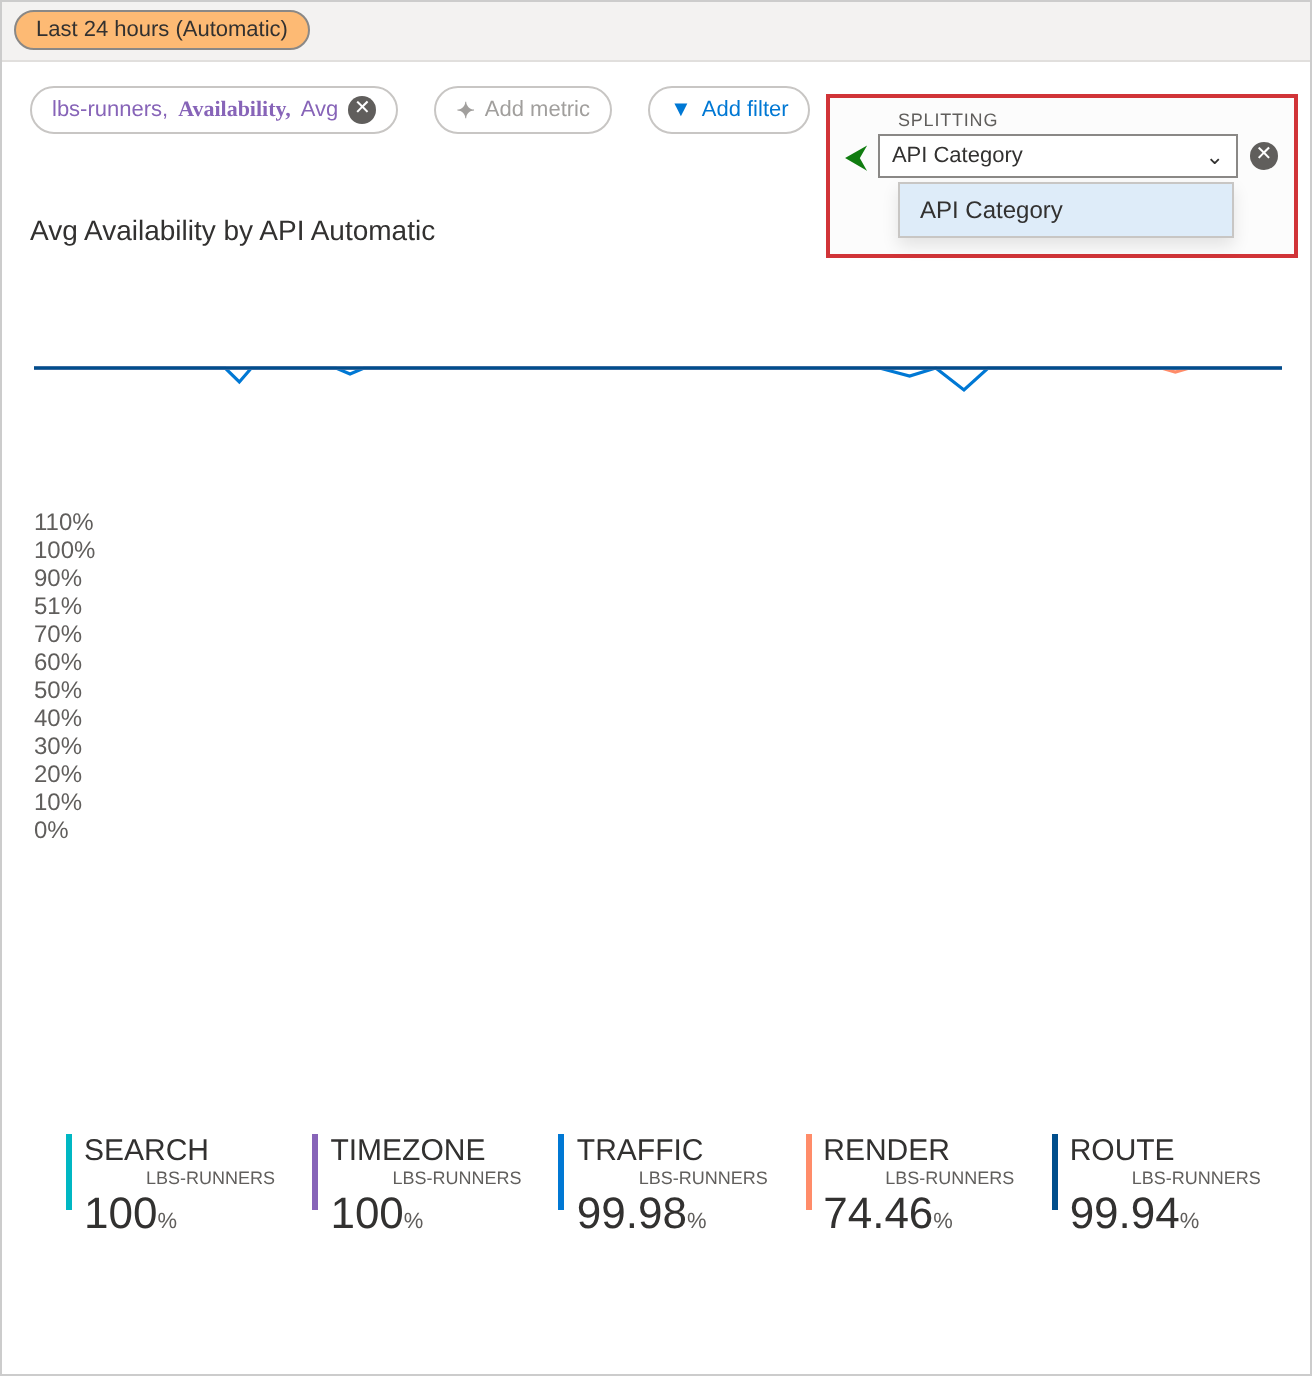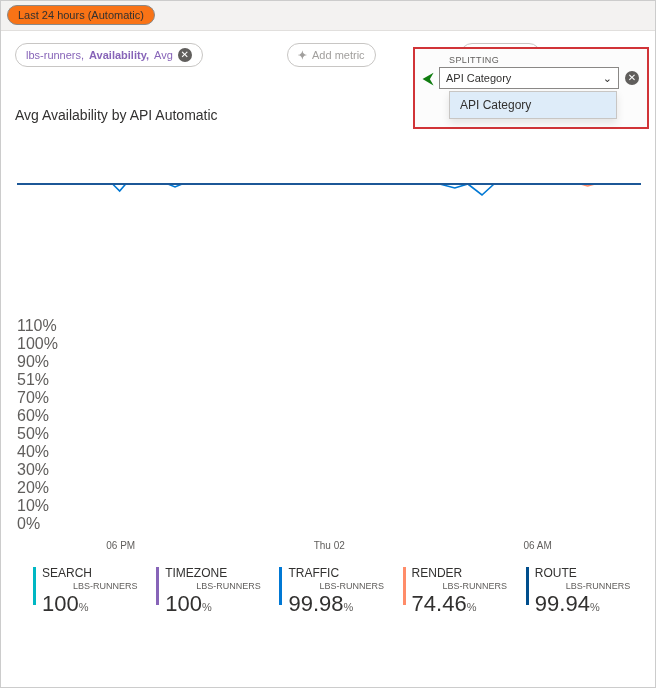--- a/index.html
+++ b/index.html
@@ -15,52 +15,51 @@
     background: #f3f2f1;
     border-bottom: 1px solid #e1dfdd;
     padding: 4px 6px;
     height: 30px;
   }
   .time-range {
     display: inline-flex;
     align-items: center;
     height: 20px;
     padding: 1px 10px;
-    background: #f97316;
+    background: #fdba74;
     border: 1px solid #8a8886;
     border-radius: 12px;
     font-size: 11px;
     color: #323130;
   }
   .main {
     padding: 12px 14px 0 14px;
     position: relative;
   }
   .pill-row {
     display: flex;
-    gap: 0;
-    align-items: center;
-    justify-content: space-between;
+    gap: 18px;
+    align-items: center;
   }
   .pill {
     display: inline-flex;
     align-items: center;
     height: 24px;
     padding: 0 10px;
     border: 1px solid #c8c6c4;
     border-radius: 14px;
     background: #fff;
     font-size: 11px;
     color: #605e5c;
     gap: 5px;
     white-space: nowrap;
   }
   .pill.metric { color: #605e5c; }
   .pill.metric .part1 { color: #8764b8; }
-  .pill.metric .part2 { color: #8764b8; font-weight: 600; }
+  .pill.metric .part2 { color: #8764b8; font-weight: 600; font-family: Liberation Serif, serif; }
   .pill.metric .part3 { color: #8764b8; }
   .pill.addmetric { color: #a19f9d; }
   .pill.addfilter { color: #0078d4; }
   .close-circle {
     width: 14px; height: 14px; border-radius: 50%;
     background: #605e5c; color: #fff;
     display: inline-flex; align-items: center; justify-content: center;
     font-size: 10px; line-height: 1;
   }
   .plus { font-weight: bold; }
@@ -128,23 +127,23 @@
     margin-top: 20px;
     height: 420px;
     margin-left: 2px;
   }
   .y-labels {
     position: absolute;
     left: 0; top: 0; bottom: 30px;
     width: 34px;
     display: flex;
     flex-direction: column;
-    justify-content: flex-end;
+    justify-content: center;
     text-align: left;
-    font-size: 16px;
+    font-size: 12px;
     color: #605e5c;
   }
   .plot {
     position: absolute;
     left: 0; right: 0; top: 6px; bottom: 30px;
   }
   .gridline {
     position: absolute;
     left: 0; right: 0;
     height: 1px;
@@ -169,21 +168,21 @@
     gap: 6px;
     align-items: flex-start;
     width: 120px;
   }
   .legend-bar {
     width: 3px;
     height: 38px;
     border-radius: 0;
   }
   .legend-text-top {
-    font-size: 12px;
+    font-size: 15px;
     color: #323130;
     line-height: 1.15;
   }
   .legend-sub {
     font-size: 9px;
     color: #605e5c;
     padding-left: 31px;
   }
   .legend-value {
     font-size: 22px;
@@ -250,25 +249,20 @@
 
           <g stroke-width="1.6" fill="none">
             <path stroke="#0078d4" d="M0 35 L95 35 L102 42 L108 35 L150 35 L157 38 L164 35 L420 35 L435 39 L448 35 L462 46 L474 35 L620 35"></path>
             <path stroke="#ff8c69" d="M0 35 L560 35 L567 37 L574 35 L620 35"></path>
             <path stroke="#00b7c3" d="M0 35 L620 35"></path>
             <path stroke="#8764b8" d="M0 35 L620 35"></path>
             <path stroke="#004e8c" d="M0 35 L620 35"></path>
           </g>
         </svg>
       </div>
-      <div class="x-axis">
-        <span>06 PM</span>
-        <span>Thu 02</span>
-        <span>06 AM</span>
-      </div>
     </div>
 
     <div class="legend-row">
       <div class="legend-item">
         <div class="legend-bar" style="background:#00b7c3"></div>
         <div>
           <div class="legend-text-top">SEARCH</div>
           <div class="legend-sub">LBS-RUNNERS</div>
           <div><span class="legend-value">100</span><span class="legend-unit">%</span></div>
         </div>

